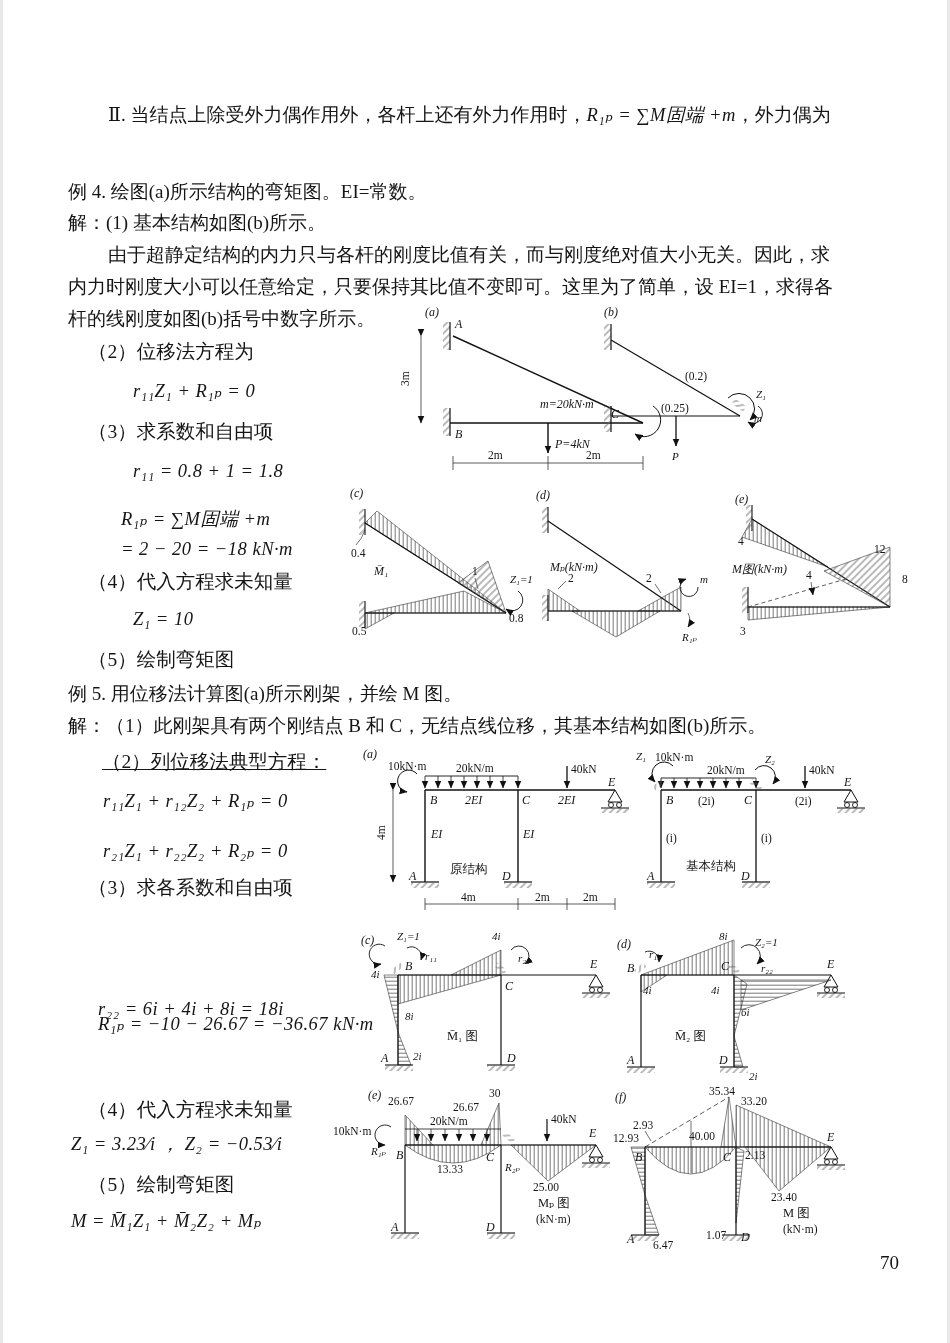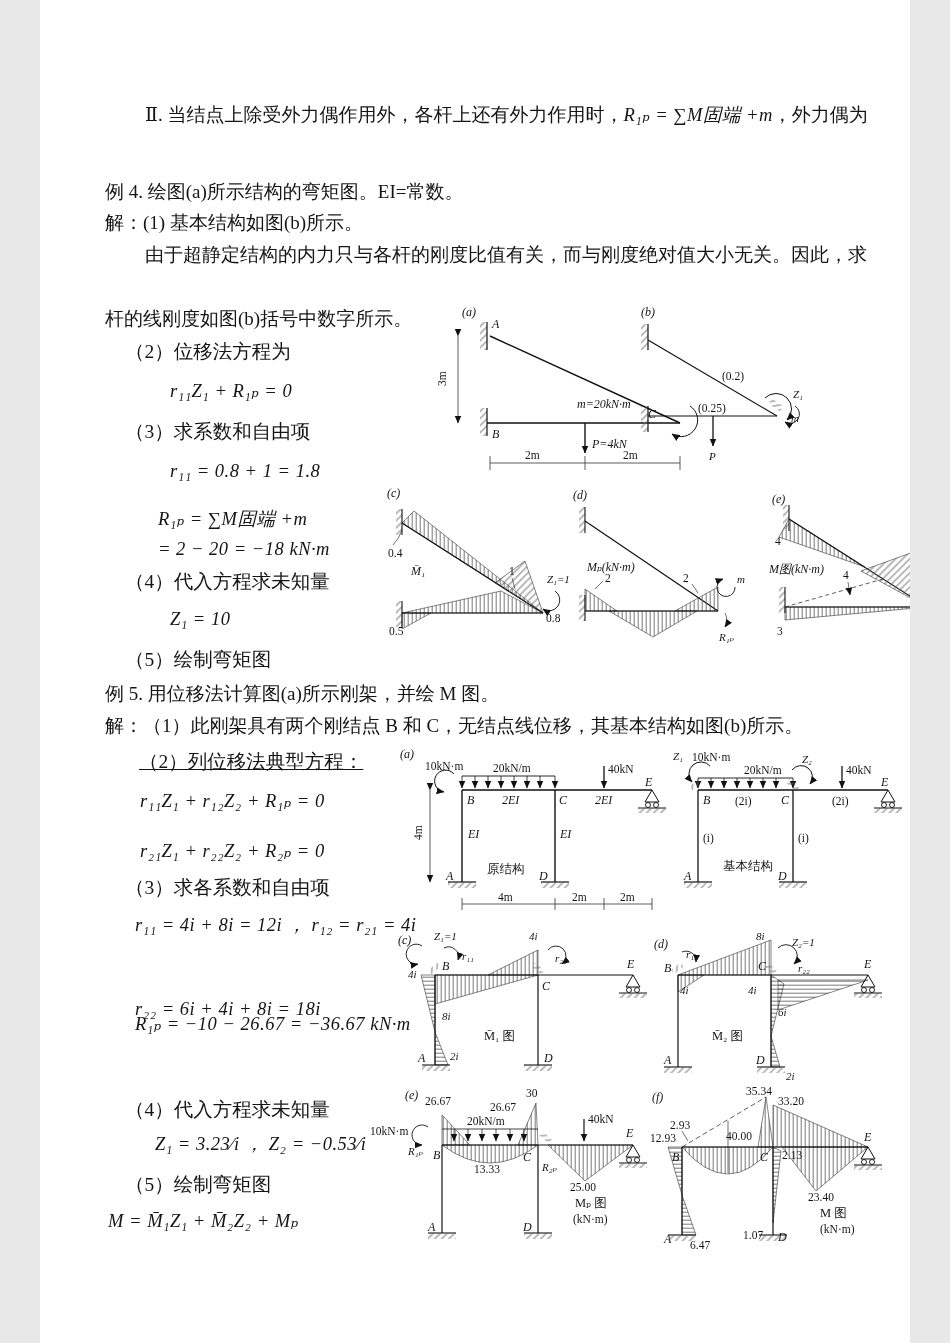--- a/index.html
+++ b/index.html
@@ -1,17 +1,17 @@
 <!DOCTYPE html>
 <html><head>
 <meta charset="utf-8">
 <style>
   html,body{margin:0;padding:0;background:#e8e8e8;}
   .page{
-    position:relative;width:870px;height:1343px;margin:0 auto;background:#ffffff;
+    position:relative;width:944px;height:1343px;margin:0 auto;background:#ffffff;
     font-family:"Liberation Serif","DejaVu Serif",serif;color:#151515;overflow:hidden;
   }
   .t{position:absolute;font-size:19px;white-space:nowrap;line-height:1.25;}
   .frm{font-style:italic;font-size:18.5px;letter-spacing:0.5px;}
   .step{font-size:19.5px;}
   .fig{position:absolute;}
   svg{overflow:visible;}
   svg text{font-family:"Liberation Serif","DejaVu Serif",serif;fill:#151515;}
   .sv{font-size:11px;font-style:italic;}
   .sc{font-size:11.5px;}
@@ -40,43 +40,43 @@
     </defs>
   </svg>
 
   <div class="t" style="left:105px;top:103px;">
     <span>Ⅱ. 当结点上除受外力偶作用外，各杆上还有外力作用时，</span><span class="frm">R₁ₚ = ∑M固端 +m</span><span>，外力偶为</span>
   </div>
 
   <div class="t" style="left:65px;top:180px;">例 4. 绘图(a)所示结构的弯矩图。EI=常数。</div>
   <div class="t" style="left:65px;top:211px;">解：(1) 基本结构如图(b)所示。</div>
   <div class="t" style="left:105px;top:243px;">由于超静定结构的内力只与各杆的刚度比值有关，而与刚度绝对值大小无关。因此，求</div>
+  <div class="t" style="left:65px;top:275px;">内力时刚度大小可以任意给定，只要保持其比值不变即可。这里为了简单，设 EI=1，求得各</div>
   <div class="t" style="left:65px;top:307px;">杆的线刚度如图(b)括号中数字所示。</div>
 
   <div class="t step" style="left:85px;top:340px;">（2）位移法方程为</div>
   <div class="t frm" style="left:130px;top:380px;">r₁₁Z₁ + R₁ₚ = 0</div>
   <div class="t step" style="left:85px;top:420px;">（3）求系数和自由项</div>
   <div class="t frm" style="left:130px;top:460px;">r₁₁ = 0.8 + 1 = 1.8</div>
   <div class="t frm" style="left:118px;top:508px;">R₁ₚ = ∑M固端 +m</div>
   <div class="t frm" style="left:118px;top:538px;">= 2 − 20 = −18 kN·m</div>
   <div class="t step" style="left:85px;top:570px;">（4）代入方程求未知量</div>
   <div class="t frm" style="left:130px;top:608px;">Z₁ = 10</div>
   <div class="t step" style="left:85px;top:648px;">（5）绘制弯矩图</div>
 
   <div class="t" style="left:65px;top:682px;">例 5. 用位移法计算图(a)所示刚架，并绘 M 图。</div>
   <div class="t" style="left:65px;top:714px;">解：（1）此刚架具有两个刚结点 B 和 C，无结点线位移，其基本结构如图(b)所示。</div>
   <div class="t step" style="left:99px;top:750px;text-decoration:underline;">（2）列位移法典型方程：</div>
   <div class="t frm" style="left:100px;top:790px;">r₁₁Z₁ + r₁₂Z₂ + R₁ₚ = 0</div>
   <div class="t frm" style="left:100px;top:840px;">r₂₁Z₁ + r₂₂Z₂ + R₂ₚ = 0</div>
   <div class="t step" style="left:85px;top:876px;">（3）求各系数和自由项</div>
-  <div class="t frm" style="left:95px;top:914px;">r₁₁ = 4i + 8i = 12i ，  r₁₂ = r₂₁ = 4i</div>
   <div class="t frm" style="left:95px;top:966px;margin-top:32px;">r₂₂ = 6i + 4i + 8i = 18i</div>
   <div class="t frm" style="left:95px;top:1013px;">R₁ₚ = −10 − 26.67 = −36.67 kN·m</div>
   <div class="t step" style="left:85px;top:1098px;">（4）代入方程求未知量</div>
-  <div class="t frm" style="left:68px;top:1133px;margin-left:47px;">Z₁ = 3.23∕i ，  Z₂ = −0.53∕i</div>
+  <div class="t frm" style="left:68px;top:1133px;">Z₁ = 3.23∕i ，  Z₂ = −0.53∕i</div>
   <div class="t step" style="left:85px;top:1173px;">（5）绘制弯矩图</div>
   <div class="t frm" style="left:68px;top:1210px;">M = M̄₁Z₁ + M̄₂Z₂ + Mₚ</div>
 
   <div class="pageno" style="left:845px;top:1252px;margin-left:32px;">70</div>
 
   <div class="fig" style="left:340px;top:298px;">
     <svg width="305" height="190">
       <text class="st" x="82" y="18">(a)</text>
       <rect x="100" y="24" width="7" height="28" fill="url(#hd)"></rect>
       <line x1="107" y1="24" x2="107" y2="52" stroke="#111" stroke-width="1.2"></line>

